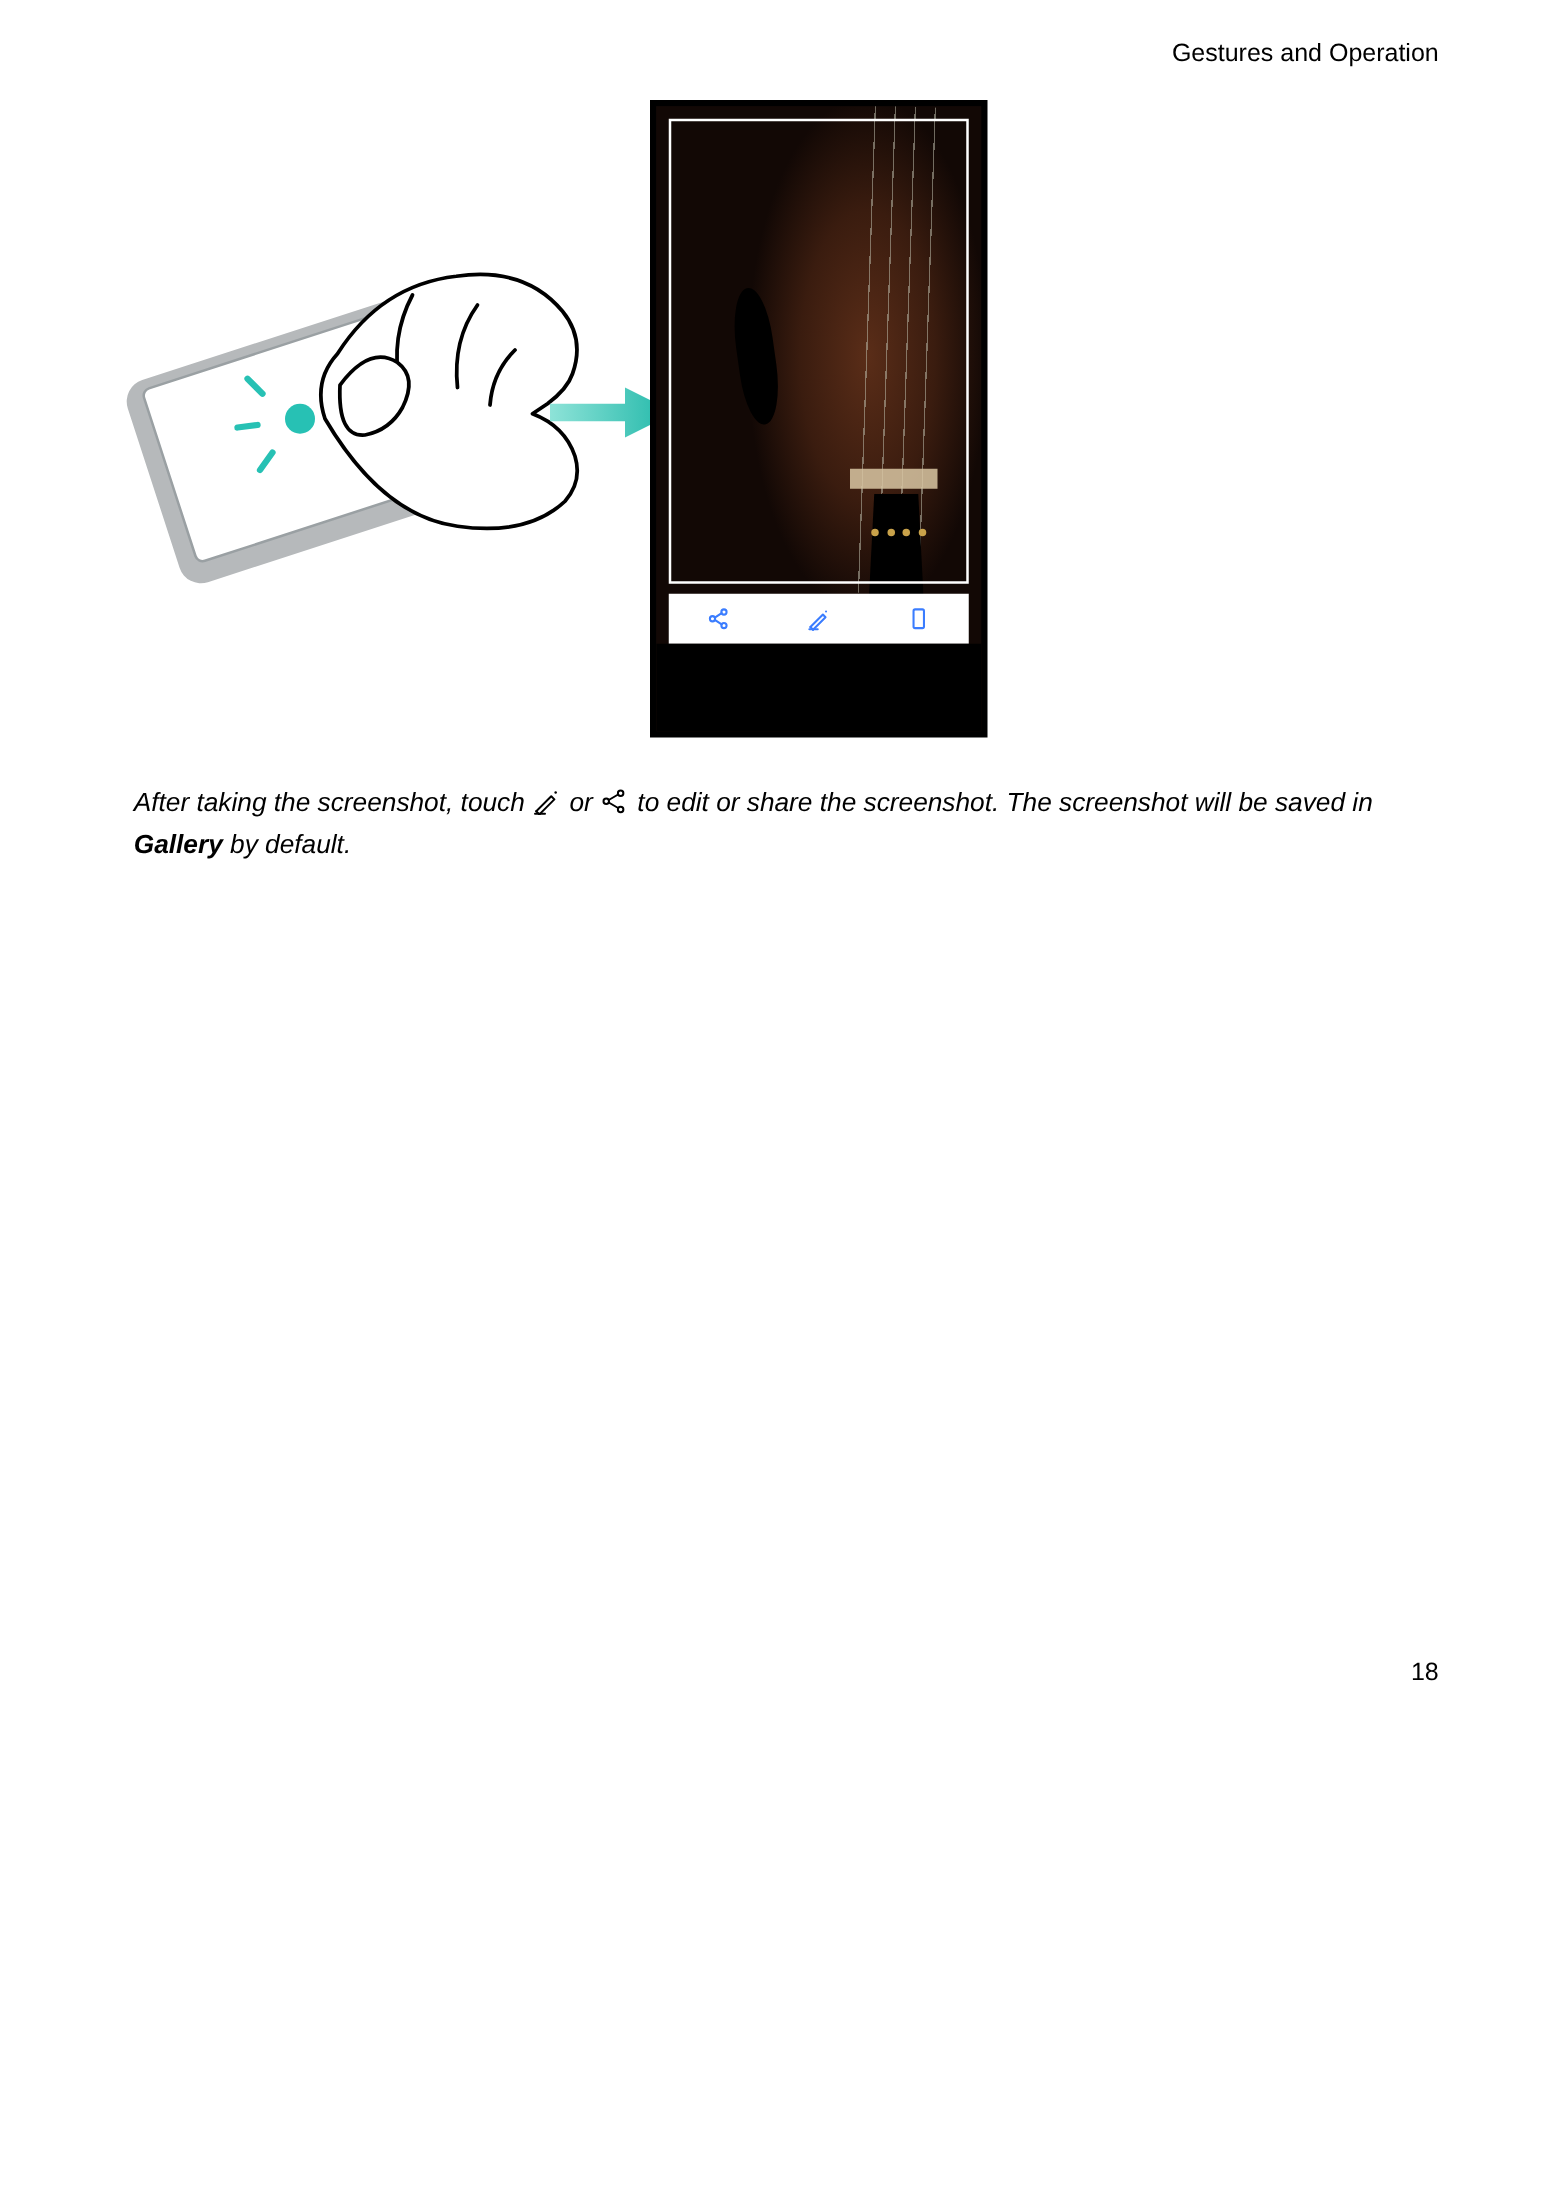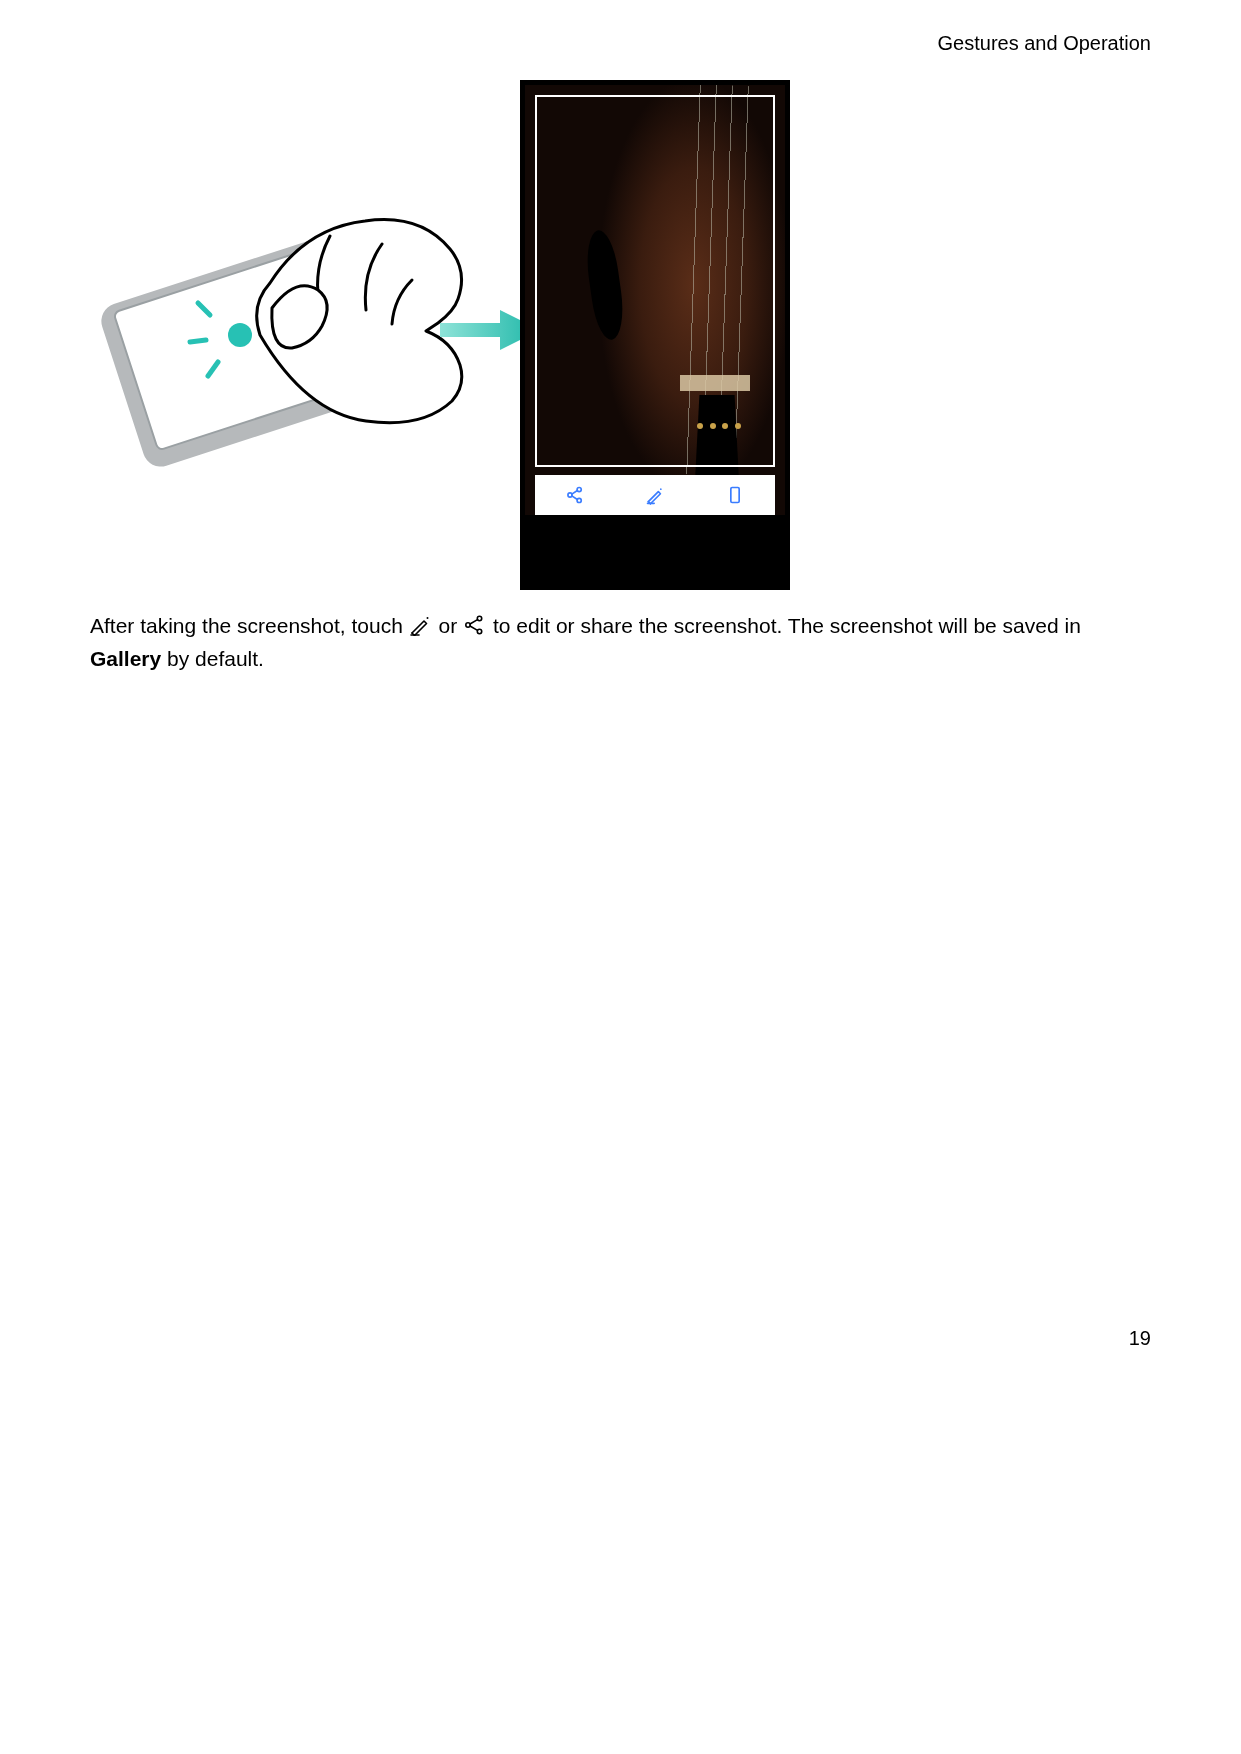--- a/index.html
+++ b/index.html
@@ -157,21 +157,21 @@
   
   .body-text {
     position: absolute;
     left: 90px;
     top: 610px;
     width: 1060px;
     font-size: 21px;
     line-height: 1.55;
     color: #000;
   }
-  .body-text p { margin: 0; }
+  .body-text p { margin: 17px; font-style: italic; }
   .inline-icon {
     display: inline-block;
     vertical-align: -3px;
     width: 24px;
     height: 22px;
   }
   .inline-icon svg { width: 100%; height: 100%; display: block; }
   .bold { font-weight: bold; }
 </style>
 </head>
@@ -297,15 +297,15 @@
           <circle cx="16.5" cy="4.5" r="2.2"></circle>
           <circle cx="16.5" cy="17.5" r="2.2"></circle>
           <line x1="7" y1="10" x2="14.5" y2="5.6"></line>
           <line x1="7" y1="12" x2="14.5" y2="16.4"></line>
         </svg>
       </span>
       <span> to edit or share the screenshot. The screenshot will be saved in </span><span class="bold">Gallery</span><span> by default.</span>
     </p>
   </div>
 
-  <div class="page-number">19</div>
+  <div class="page-number">18</div>
 
 </div>
 
 </body></html>

